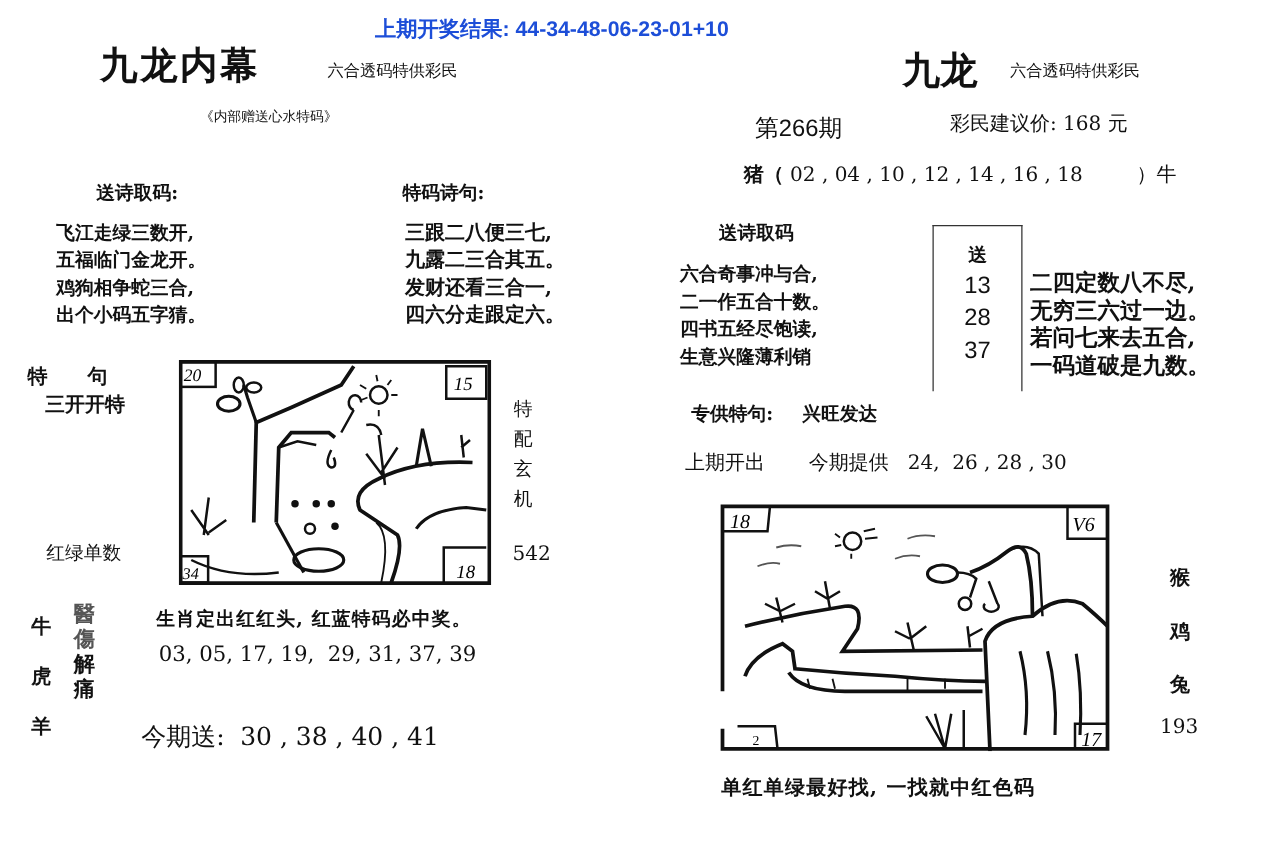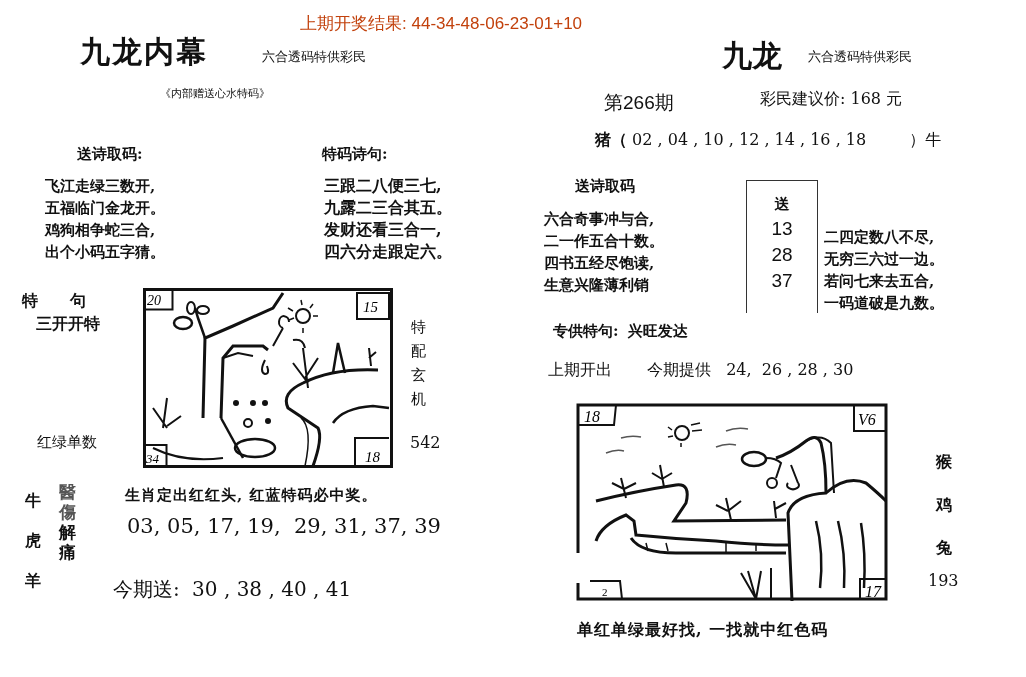--- a/index.html
+++ b/index.html
@@ -1,21 +1,21 @@
 <!DOCTYPE html>
 <html><head>
   <meta charset="utf-8">
   <style>
     html, body { margin: 0; padding: 0; }
     body {
       width: 1026px; height: 677px; background: #ffffff; position: relative; overflow: hidden;
       font-family: "DejaVu Serif", "Liberation Serif", serif; color: #111;
     }
     .abs { position: absolute; white-space: nowrap; }
-    .red { color: #c2410c; }
+    .red { color: #1d4ed8; font-weight: bold; }
     .sans { font-family: "Liberation Sans", "DejaVu Sans", sans-serif; }
     .serif { font-family: "DejaVu Serif", "Liberation Serif", serif; }
     .bold { font-weight: bold; }
     .lines div { line-height: 22px; }
     .vert span { display: block; }
     .box { position: absolute; border: 1.5px solid #333; background: #fff; }
     svg.pic { position: absolute; }
   </style>
 </head>
 <body>
@@ -108,21 +108,21 @@
   <span>羊</span>
 </div>
 <div class="abs vert bold" style="left:59px; top:482px; font-size:17px; line-height:20px;">
   <span style="color:#555;">醫</span>
   <span style="color:#555;">傷</span>
   <span>解</span>
   <span>痛</span>
 </div>
 
 <div class="abs bold" style="left:125px; top:486px; font-size:15px; letter-spacing:1px;">生肖定出红红头, 红蓝特码必中奖。</div>
-<div class="abs serif" style="left:127px; top:514px; font-size:21px; white-space:pre;">03, 05, 17, 19,  29, 31, 37, 39</div>
+<div class="abs serif" style="left:127px; top:514px; font-size:17px; white-space:pre;">03, 05, 17, 19,  29, 31, 37, 39</div>
 <div class="abs" style="left:113px; top:576px; font-size:20px;">
   <span>今期送:</span>
   <span style="margin-left:6px;">30 , 38 , 40 , 41</span>
 </div>
 
 <div class="abs bold" style="left:722px; top:36px; font-size:30px;">九龙</div>
 <div class="abs" style="left:808px; top:48px; font-size:13px;">六合透码特供彩民</div>
 
 <div class="abs sans" style="left:604px; top:90px; font-size:19px;">第266期</div>
 <div class="abs" style="left:760px; top:89px; font-size:16px;">
@@ -144,30 +144,30 @@
   <div>生意兴隆薄利销</div>
 </div>
 
 <div class="box" style="left:746px; top:180px; width:70px; height:132px; border-bottom:none; text-align:center;">
   <div class="bold" style="margin-top:14px; font-size:15px;">送</div>
   <div class="sans" style="margin-top:4px; font-size:19px;">13</div>
   <div class="sans" style="margin-top:4px; font-size:19px;">28</div>
   <div class="sans" style="margin-top:4px; font-size:19px;">37</div>
 </div>
 
-<div class="abs lines bold" style="left:824px; top:226px; font-size:15px;">
+<div class="abs lines bold" style="left:824px; top:216px; font-size:18px;">
   <div>二四定数八不尽,</div>
   <div>无穷三六过一边。</div>
   <div>若问七来去五合,</div>
   <div>一码道破是九数。</div>
 </div>
 
 <div class="abs bold" style="left:553px; top:322px; font-size:15px;">
   <span>专供特句:</span>
-  <span style="margin-left:4px;">兴旺发达</span>
+  <span style="margin-left:18px;">兴旺发达</span>
 </div>
 
 <div class="abs" style="left:548px; top:360px; font-size:16px;">
   <span>上期开出</span>
   <span style="margin-left:30px;">今期提供</span>
   <span style="margin-left:10px; white-space:pre;">24,  26 , 28 , 30</span>
 </div>
 
 <svg class="pic" style="left:576px; top:403px;" width="312" height="198" viewBox="0 0 312 198">
   <path d="M2 150 L2 2 L310 2 L310 196 L2 196 L2 180" fill="#fff" stroke="#111" stroke-width="3"></path>

